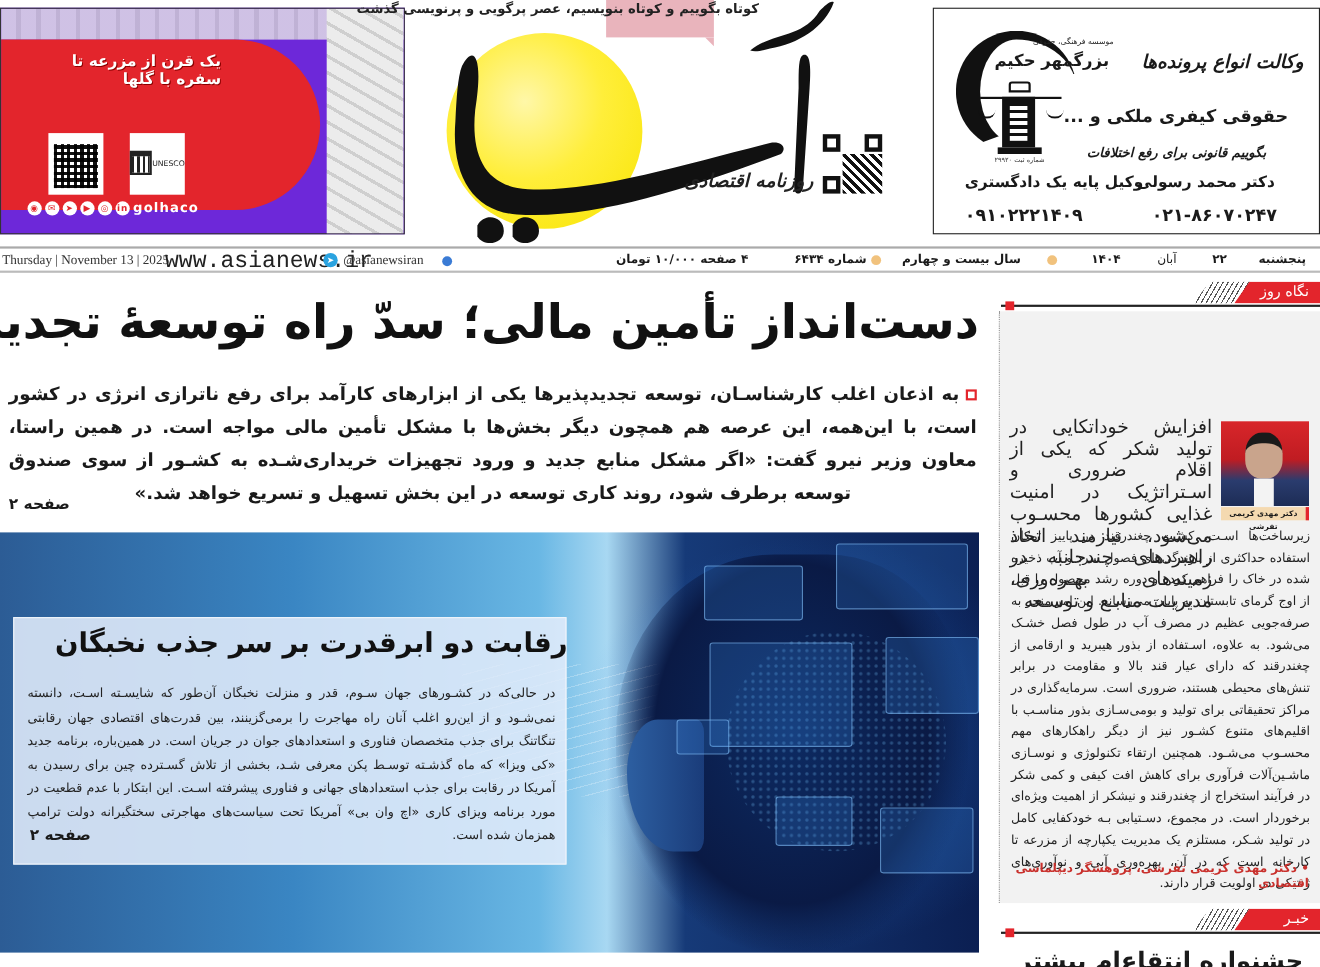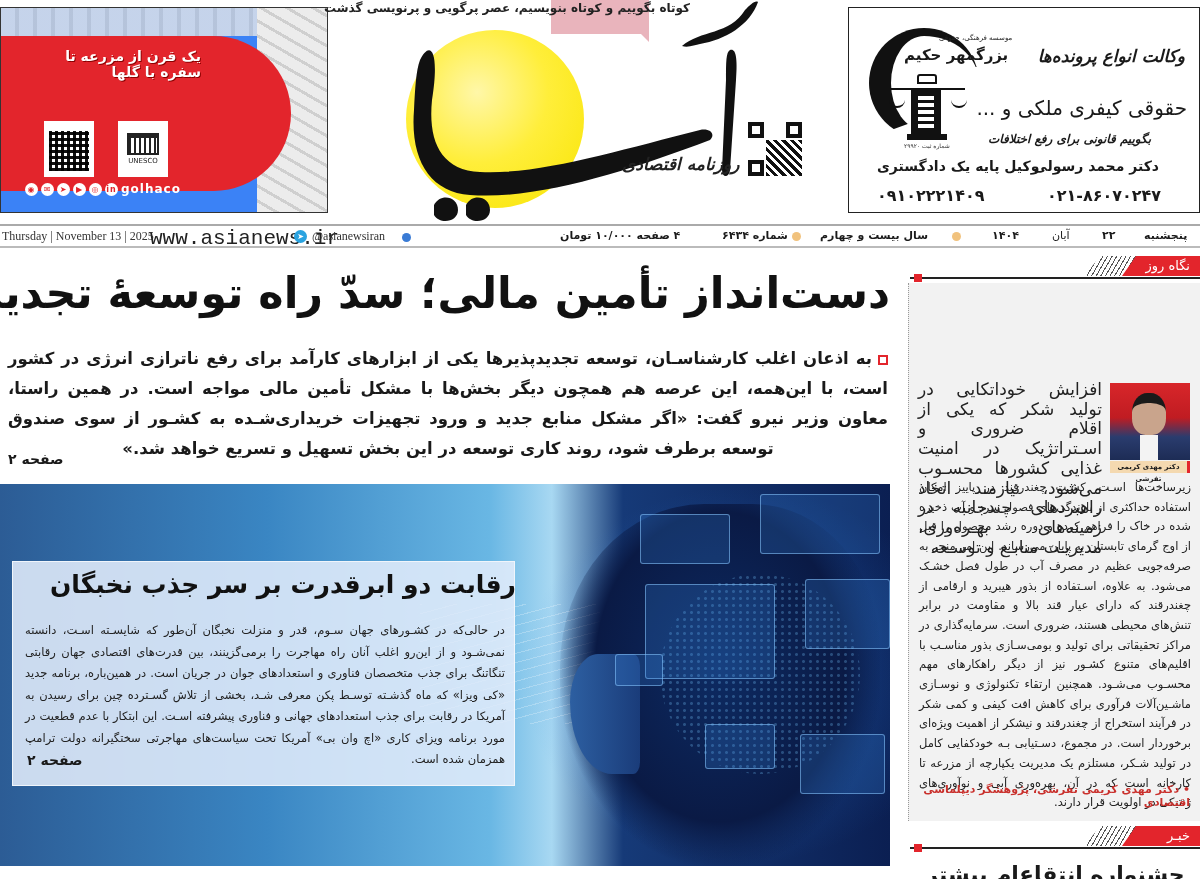--- a/index.html
+++ b/index.html
@@ -1,32 +1,32 @@
 <!DOCTYPE html>
 <html><head>
   <meta charset="utf-8">
   <style>
     * { box-sizing: border-box; margin: 0; padding: 0; }
     html, body { width: 1200px; height: 879px; overflow: hidden; background: #fff; }
     body { position: relative; font-family: "DejaVu Sans", sans-serif; color: #1a1a1a; }
     .abs { position: absolute; }
 
     
-    .ad-left { left: 0; top: 7px; width: 328px; height: 206px; border: 1px solid #333; background: #3b82f6; overflow: hidden; }
+    .ad-left { left: 0; top: 7px; width: 368px; height: 206px; border: 1px solid #333; background: #6d28d9; overflow: hidden; }
     .ad-left .red-band { position: absolute; left: 0; top: 28px; width: 290px; height: 155px; background: #e3252c; border-radius: 0 90px 90px 0; }
     .ad-left .herbs { position: absolute; right: 0; top: 0; width: 100%; height: 28px; background: repeating-linear-gradient(90deg,#e8e8e8 0 14px,#d4d4d4 14px 18px); opacity: .8; }
     .ad-left .herbs-right { position: absolute; right: 0; top: 0; width: 70px; height: 206px; background: repeating-linear-gradient(30deg,#ececec 0 10px,#cfcfcf 10px 13px); }
     .ad-left .slogan { position: absolute; left: 20px; top: 40px; width: 180px; color: #fff; font-size: 14px; font-weight: bold; text-shadow: 1px 1px 0 #8a0000; direction: rtl; text-align: right; }
     .ad-left .logo-circle { position: absolute; left: 178px; top: 48px; width: 128px; height: 128px; border-radius: 50%; background: #fff; border: 3px solid #e3252c; display: flex; flex-direction: column; align-items: center; justify-content: center; }
     .ad-left .logo-sub { font-size: 7px; color: #333; direction: rtl; margin-bottom: 4px; }
     .ad-left .logo-leaf { width: 26px; height: 14px; background: #4caf50; border-radius: 14px 0 14px 0; margin-bottom: 3px; }
     .ad-left .logo-text { font-size: 24px; font-weight: bold; color: #e3252c; border: 3px solid #e3252c; border-radius: 6px; padding: 0 8px; line-height: 30px; direction: rtl; }
     .ad-left .qr { position: absolute; left: 43px; top: 113px; width: 50px; height: 56px; background: #fff; }
     .ad-left .qr .qrinner { position: absolute; left: 5px; top: 10px; width: 40px; height: 40px; background: repeating-linear-gradient(0deg,#111 0 3px,#fff 3px 6px), repeating-linear-gradient(90deg,#111 0 3px,#fff 3px 6px); background-blend-mode: multiply; }
-    .ad-left .unesco { position: absolute; left: 117px; top: 113px; width: 50px; height: 56px; background: #fff; display: flex; flex-direction: column; align-items: center; justify-content: center; font-size: 7px; color: #222; }
+    .ad-left .unesco { position: absolute; left: 117px; top: 113px; width: 50px; height: 56px; background: #fff; display: flex; flex-direction: row; align-items: center; justify-content: center; font-size: 7px; color: #222; }
     .ad-left .unesco .temple { width: 32px; height: 22px; border: 2px solid #222; border-top-width: 5px; margin-bottom: 2px; background: repeating-linear-gradient(90deg,#222 0 2px,#fff 2px 5px); }
     .ad-left .socials { position: absolute; left: 24px; top: 174px; display: flex; align-items: center; gap: 3px; color: #fff; font-size: 12px; font-weight: bold; letter-spacing: 1px; }
     .ad-left .socials .dot { width: 13px; height: 13px; border-radius: 50%; background: #fff; color: #e3252c; font-size: 8px; text-align: center; line-height: 13px; }
 
     .slogan-top { left: 400px; top: 1px; width: 290px; font-size: 12px; font-weight: bold; color: #222; direction: rtl; text-align: right; white-space: nowrap; }
     .pink-badge { left: 551px; top: 0; width: 98px; height: 34px; background: #e6a7b1; opacity: .85; }
     .pink-badge:after { content: ""; position: absolute; right: 0; bottom: -8px; border-left: 8px solid transparent; border-top: 8px solid #e6a7b1; }
 
     .sun { left: 406px; top: 30px; width: 178px; height: 178px; border-radius: 50%; background: radial-gradient(circle at 40% 35%, #fff7a8 0%, #ffee3a 45%, #f8e400 100%); }
     .logo-asia { left: 400px; top: 0px; width: 400px; height: 225px; }
@@ -41,21 +41,21 @@
     .ad-right .inst-name { position: absolute; left: 55px; top: 38px; font-size: 15px; font-weight: bold; direction: rtl; }
     .ad-right .book { position: absolute; left: 68px; top: 66px; width: 20px; height: 10px; border: 2px solid #111; border-radius: 3px 3px 0 0; }
     .ad-right .scale { position: absolute; left: 42px; top: 80px; width: 74px; height: 2px; background: #111; }
     .ad-right .pan-l, .ad-right .pan-r { position: absolute; top: 92px; width: 16px; height: 8px; border-bottom: 2px solid #111; border-radius: 0 0 8px 8px; }
     .ad-right .pan-l { left: 40px; } .ad-right .pan-r { left: 102px; }
     .ad-right .pillar { position: absolute; left: 62px; top: 80px; width: 30px; height: 46px; background: #111; }
     .ad-right .pillar .film { position: absolute; left: 7px; top: 6px; width: 16px; height: 34px; background: repeating-linear-gradient(0deg,#fff 0 4px,#111 4px 7px); }
     .ad-right .base { position: absolute; left: 58px; top: 126px; width: 40px; height: 6px; background: #111; }
     .ad-right .reg { position: absolute; left: 55px; top: 134px; font-size: 6px; color: #333; direction: rtl; }
     .ad-right .headline1 { position: absolute; right: 14px; top: 38px; font-family: "DejaVu Serif", serif; font-style: italic; font-weight: bold; font-size: 17px; direction: rtl; }
-    .ad-right .headline2 { position: absolute; right: 12px; top: 88px; font-weight: normal; font-size: 20px; direction: rtl; white-space: nowrap; }
+    .ad-right .headline2 { position: absolute; right: 28px; top: 88px; font-weight: bold; font-size: 16px; direction: rtl; white-space: nowrap; }
     .ad-right .headline3 { position: absolute; right: 48px; top: 124px; font-family: "DejaVu Serif", serif; font-style: italic; font-weight: bold; font-size: 12px; direction: rtl; }
     .ad-right .name1 { position: absolute; right: 40px; top: 150px; font-weight: bold; font-size: 14px; direction: rtl; }
     .ad-right .name2 { position: absolute; left: 28px; top: 150px; font-weight: bold; font-size: 14px; direction: rtl; }
     .ad-right .phone1 { position: absolute; right: 38px; top: 178px; font-weight: bold; font-size: 16px; letter-spacing: 1px; }
     .ad-right .phone2 { position: absolute; left: 28px; top: 178px; font-weight: bold; font-size: 16px; letter-spacing: 1px; }
 
     
     .dateline { left: 0; top: 224px; width: 1200px; height: 24px; border-top: 2px solid #aaa; border-bottom: 2px solid #bbb; font-size: 12px; }
     .dateline .item { position: absolute; top: 3px; white-space: nowrap; }
     .dateline .en { font-family: "Liberation Serif", serif; font-size: 12px; color: #333; }

